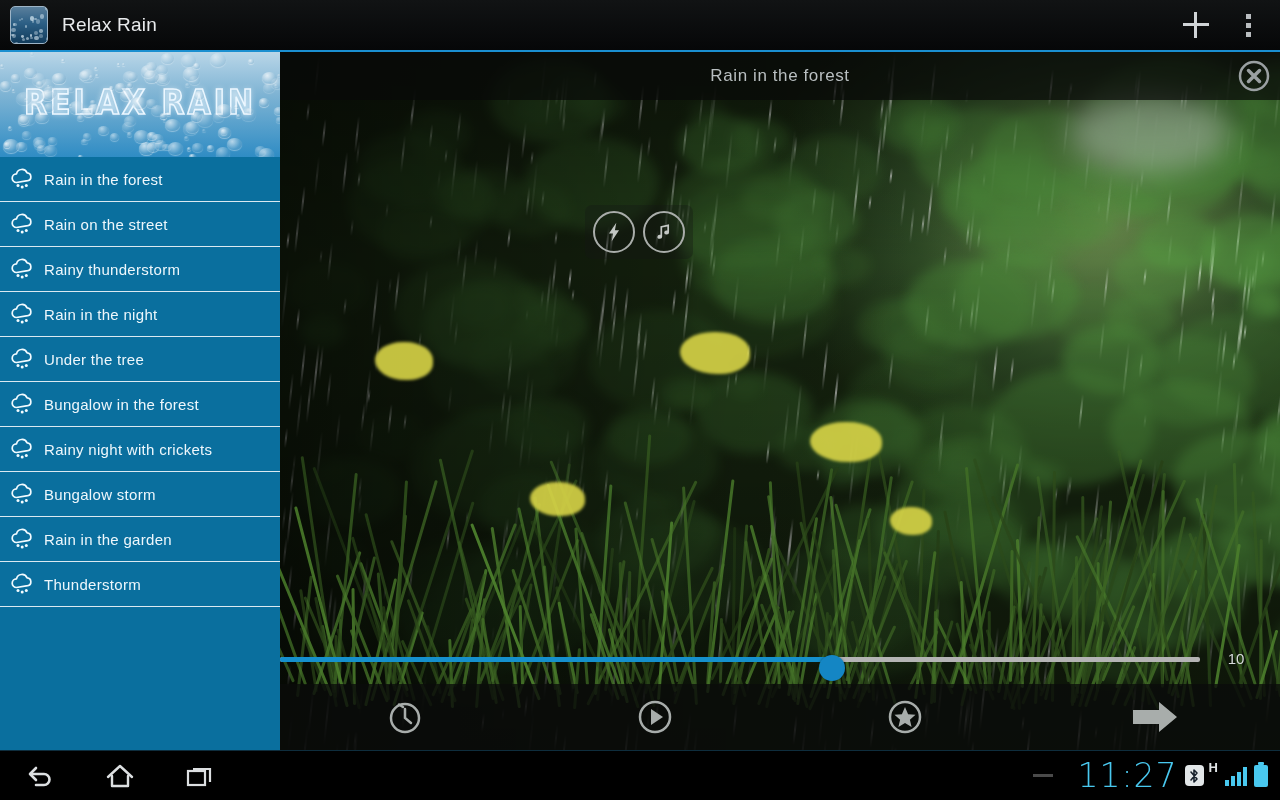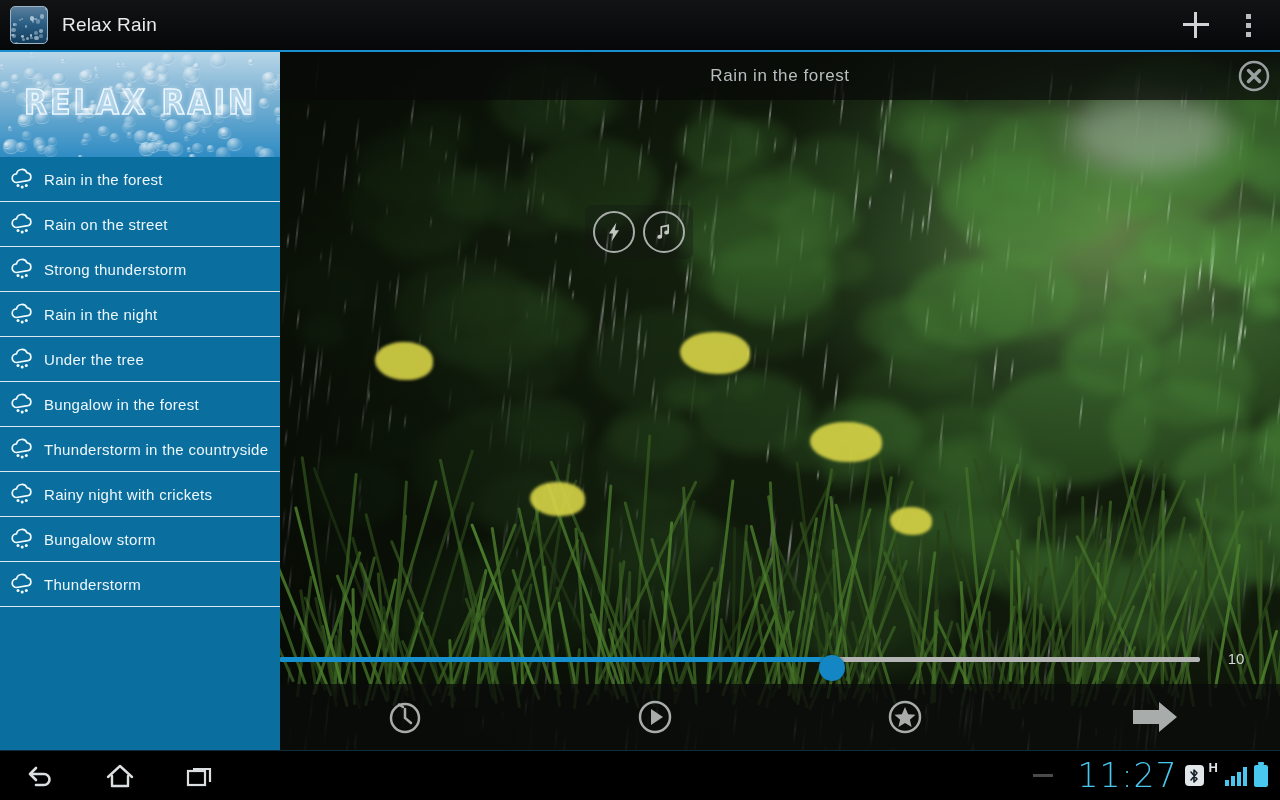--- a/index.html
+++ b/index.html
@@ -381,21 +381,21 @@
         </div>
         <div class="side-item">
           <span class="side-ico">
             <svg width="26" height="22" viewBox="0 0 26 22">
               <path d="M7.5 14.5 a4.3 4.3 0 0 1 0-8.6 a5.6 5.6 0 0 1 10.6-1.1 a4 4 0 0 1 .6 7.9 z" fill="none" stroke="#f2fbff" stroke-width="1.7" stroke-linejoin="round"></path>
               <circle cx="9" cy="17.6" r="1.5" fill="#f2fbff"></circle>
               <circle cx="13.2" cy="19" r="1.5" fill="#f2fbff"></circle>
               <circle cx="17.3" cy="17.6" r="1.5" fill="#f2fbff"></circle>
             </svg>
           </span>
-          <span class="side-label">Strong thunderstorm</span>
+          <span class="side-label">Rainy thunderstorm</span>
         </div>
         <div class="side-item">
           <span class="side-ico">
             <svg width="26" height="22" viewBox="0 0 26 22">
               <path d="M7.5 14.5 a4.3 4.3 0 0 1 0-8.6 a5.6 5.6 0 0 1 10.6-1.1 a4 4 0 0 1 .6 7.9 z" fill="none" stroke="#f2fbff" stroke-width="1.7" stroke-linejoin="round"></path>
               <circle cx="9" cy="17.6" r="1.5" fill="#f2fbff"></circle>
               <circle cx="13.2" cy="19" r="1.5" fill="#f2fbff"></circle>
               <circle cx="17.3" cy="17.6" r="1.5" fill="#f2fbff"></circle>
             </svg>
           </span>
@@ -425,43 +425,43 @@
         </div>
         <div class="side-item">
           <span class="side-ico">
             <svg width="26" height="22" viewBox="0 0 26 22">
               <path d="M7.5 14.5 a4.3 4.3 0 0 1 0-8.6 a5.6 5.6 0 0 1 10.6-1.1 a4 4 0 0 1 .6 7.9 z" fill="none" stroke="#f2fbff" stroke-width="1.7" stroke-linejoin="round"></path>
               <circle cx="9" cy="17.6" r="1.5" fill="#f2fbff"></circle>
               <circle cx="13.2" cy="19" r="1.5" fill="#f2fbff"></circle>
               <circle cx="17.3" cy="17.6" r="1.5" fill="#f2fbff"></circle>
             </svg>
           </span>
-          <span class="side-label">Thunderstorm in the countryside</span>
-        </div>
-        <div class="side-item">
-          <span class="side-ico">
-            <svg width="26" height="22" viewBox="0 0 26 22">
-              <path d="M7.5 14.5 a4.3 4.3 0 0 1 0-8.6 a5.6 5.6 0 0 1 10.6-1.1 a4 4 0 0 1 .6 7.9 z" fill="none" stroke="#f2fbff" stroke-width="1.7" stroke-linejoin="round"></path>
-              <circle cx="9" cy="17.6" r="1.5" fill="#f2fbff"></circle>
-              <circle cx="13.2" cy="19" r="1.5" fill="#f2fbff"></circle>
-              <circle cx="17.3" cy="17.6" r="1.5" fill="#f2fbff"></circle>
-            </svg>
-          </span>
           <span class="side-label">Rainy night with crickets</span>
         </div>
         <div class="side-item">
           <span class="side-ico">
             <svg width="26" height="22" viewBox="0 0 26 22">
               <path d="M7.5 14.5 a4.3 4.3 0 0 1 0-8.6 a5.6 5.6 0 0 1 10.6-1.1 a4 4 0 0 1 .6 7.9 z" fill="none" stroke="#f2fbff" stroke-width="1.7" stroke-linejoin="round"></path>
               <circle cx="9" cy="17.6" r="1.5" fill="#f2fbff"></circle>
               <circle cx="13.2" cy="19" r="1.5" fill="#f2fbff"></circle>
               <circle cx="17.3" cy="17.6" r="1.5" fill="#f2fbff"></circle>
             </svg>
           </span>
           <span class="side-label">Bungalow storm</span>
+        </div>
+        <div class="side-item">
+          <span class="side-ico">
+            <svg width="26" height="22" viewBox="0 0 26 22">
+              <path d="M7.5 14.5 a4.3 4.3 0 0 1 0-8.6 a5.6 5.6 0 0 1 10.6-1.1 a4 4 0 0 1 .6 7.9 z" fill="none" stroke="#f2fbff" stroke-width="1.7" stroke-linejoin="round"></path>
+              <circle cx="9" cy="17.6" r="1.5" fill="#f2fbff"></circle>
+              <circle cx="13.2" cy="19" r="1.5" fill="#f2fbff"></circle>
+              <circle cx="17.3" cy="17.6" r="1.5" fill="#f2fbff"></circle>
+            </svg>
+          </span>
+          <span class="side-label">Rain in the garden</span>
         </div>
         <div class="side-item">
           <span class="side-ico">
             <svg width="26" height="22" viewBox="0 0 26 22">
               <path d="M7.5 14.5 a4.3 4.3 0 0 1 0-8.6 a5.6 5.6 0 0 1 10.6-1.1 a4 4 0 0 1 .6 7.9 z" fill="none" stroke="#f2fbff" stroke-width="1.7" stroke-linejoin="round"></path>
               <circle cx="9" cy="17.6" r="1.5" fill="#f2fbff"></circle>
               <circle cx="13.2" cy="19" r="1.5" fill="#f2fbff"></circle>
               <circle cx="17.3" cy="17.6" r="1.5" fill="#f2fbff"></circle>
             </svg>
           </span>

